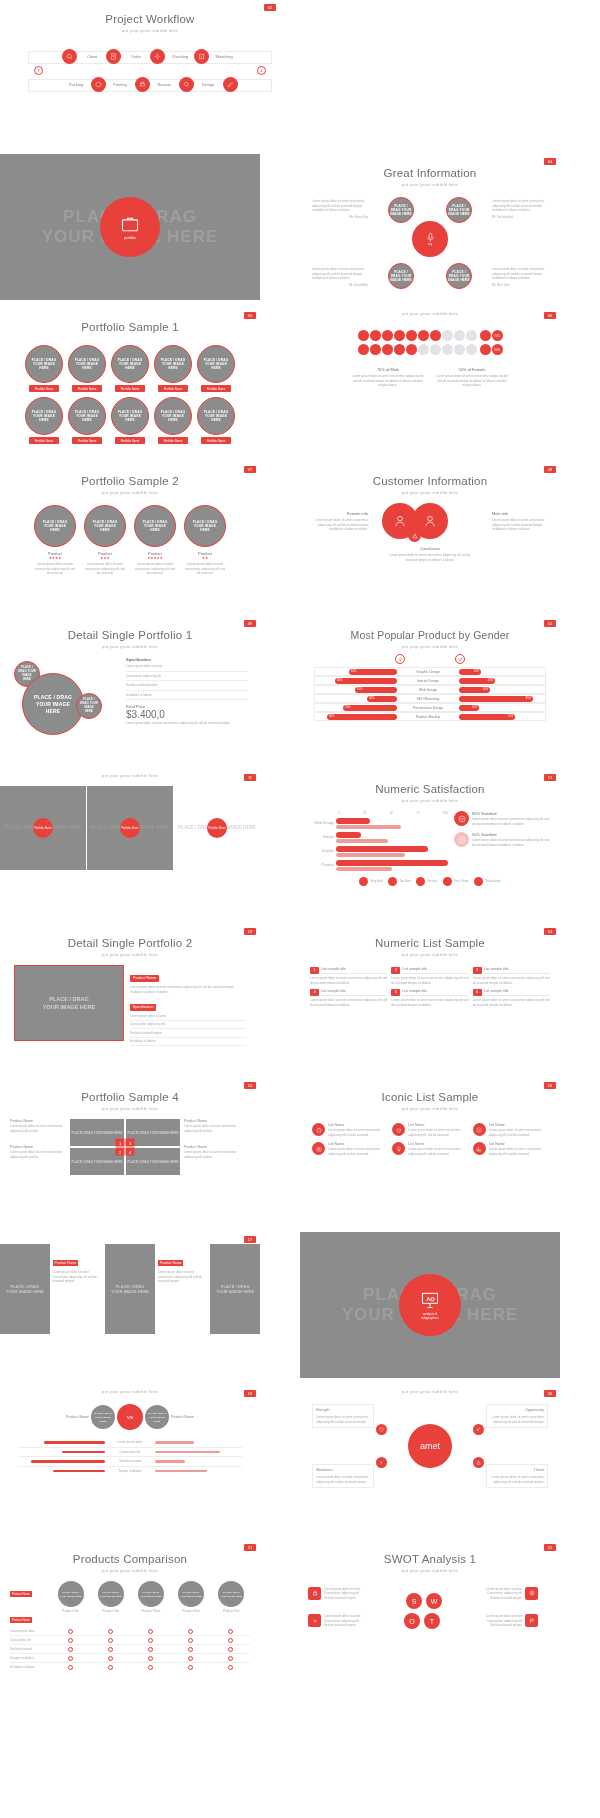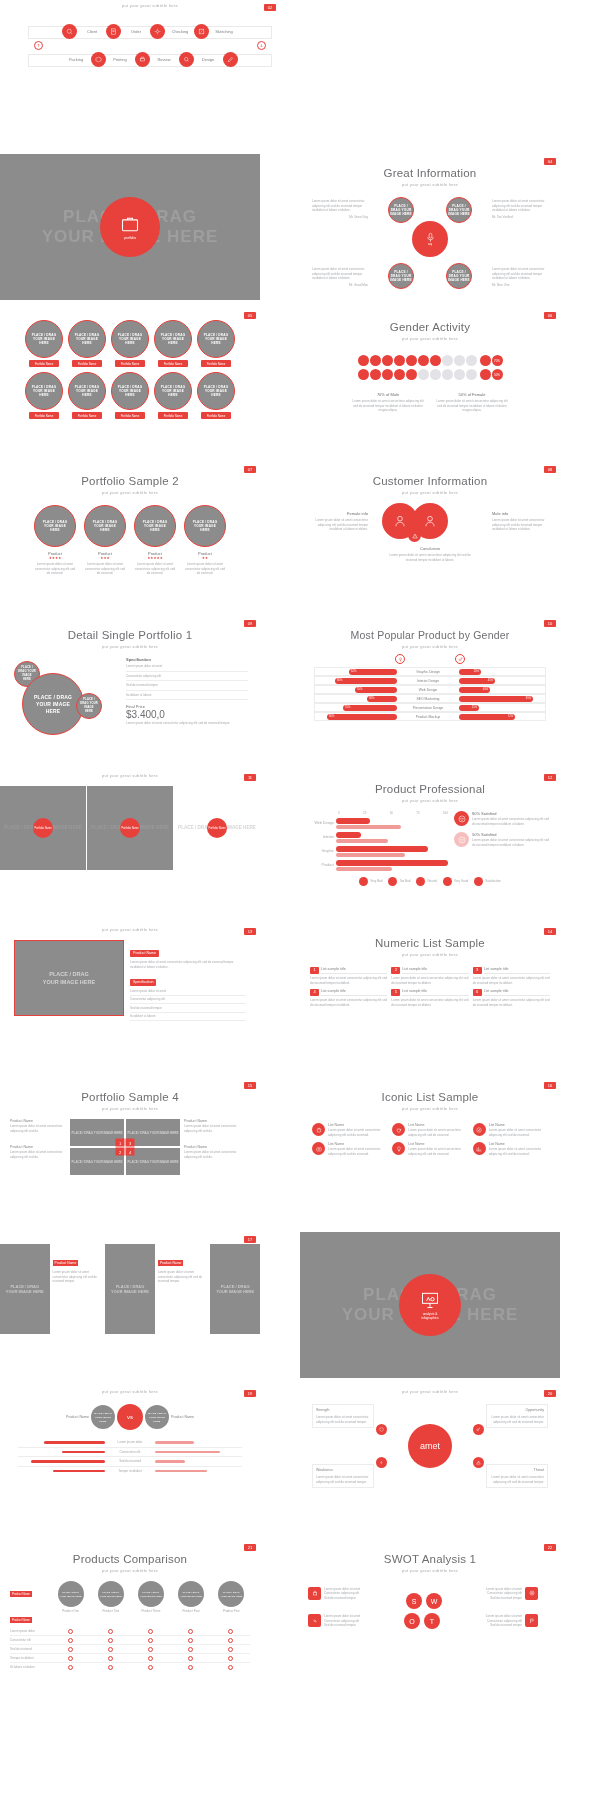--- a/index.html
+++ b/index.html
@@ -95,20 +95,21 @@
 </head>
 <body>
 
 <div class="sheet">
 
 <div class="row">
 
 
   <div class="slide right">
     <div class="badge">02</div>
+    <div class="title">Project Workflow</div>
     <div class="subtitle">put your great subtitle here</div>
 
     <div style="position:relative;margin-top:16px;">
       <div style="position:absolute;left:8px;right:8px;top:2px;height:13px;border:0.5px solid #eaeaea;"></div>
       <div class="wf-row" style="gap:0px;position:relative;">
         <div class="flexc" style="gap:1px;">
           <div class="wf-chip">
             <svg width="7" height="7" viewBox="0 0 24 24" fill="none" stroke="#fff" stroke-width="1.6">
                   <circle cx="11" cy="11" r="7"></circle>
                   <path d="M20 20l-4-4"></path>
@@ -250,20 +251,21 @@
         <div style="font-size:2.6px;color:#fff;">say</div>
       </div>
     </div>
   </div>
 </div>
 
 <div class="row">
 
   <div class="slide left">
     <div class="badge">05</div>
+    <div class="title">Portfolio Sample 1</div>
     <div style="display:flex;justify-content:center;gap:5px;margin-top:12px;">
       <div>
             <div class="ph-circle ring" style="width:38px;height:38px;padding:0 5px;">PLACE / DRAG YOUR IMAGE HERE</div>
             <div class="ph-btn">Portfolio Name</div>
           </div>
       <div>
             <div class="ph-circle ring" style="width:38px;height:38px;padding:0 5px;">PLACE / DRAG YOUR IMAGE HERE</div>
             <div class="ph-btn">Portfolio Name</div>
           </div>
       <div>
@@ -298,21 +300,20 @@
           </div>
       <div>
             <div class="ph-circle ring" style="width:38px;height:38px;padding:0 5px;">PLACE / DRAG YOUR IMAGE HERE</div>
             <div class="ph-btn">Portfolio Name</div>
           </div>
     </div>
   </div>
 
   <div class="slide right">
     <div class="badge">06</div>
-    <div class="title">Gender Activity</div>
     <div class="subtitle">put your great subtitle here</div>
 
     <div style="display:flex;justify-content:center;align-items:center;gap:1px;margin-top:14px;">
       <span class="circle red" style="width:11px;height:11px;display:inline-block;"></span>
       <span class="circle red" style="width:11px;height:11px;"></span>
       <span class="circle red" style="width:11px;height:11px;"></span>
       <span class="circle red" style="width:11px;height:11px;"></span>
       <span class="circle red" style="width:11px;height:11px;"></span>
       <span class="circle red" style="width:11px;height:11px;"></span>
       <span class="circle red" style="width:11px;height:11px;"></span>
@@ -565,21 +566,21 @@
       </div>
       <div class="flexc" style="flex:1;position:relative;background:#fff;">
         <div style="position:absolute;color:#d5d5d5;font-size:4.6px;font-weight:bold;text-align:center;line-height:6px;">PLACE / DRAG YOUR IMAGE HERE</div>
         <div class="circle red flexc" style="width:20px;height:20px;font-size:2.6px;color:#fff;z-index:2;">Portfolio Name</div>
       </div>
     </div>
   </div>
 
   <div class="slide right">
     <div class="badge">12</div>
-    <div class="title">Product Professional</div>
+    <div class="title">Numeric Satisfaction</div>
     <div class="subtitle">put your great subtitle here</div>
     <div style="display:flex;margin-top:8px;padding:0 10px;gap:6px;">
       <div style="flex:1;">
         <div style="display:flex;justify-content:space-between;padding-left:28px;">
           <span class="tiny">0</span>
           <span class="tiny">25</span>
           <span class="tiny">50</span>
           <span class="tiny">75</span>
           <span class="tiny">100</span>
         </div>
@@ -665,20 +666,21 @@
             <span class="tiny">Satisfaction</span>
           </div>
     </div>
   </div>
 </div>
 
 <div class="row">
 
   <div class="slide left">
     <div class="badge">13</div>
+    <div class="title">Detail Single Portfolio 2</div>
     <div class="subtitle">put your great subtitle here</div>
     <div style="display:flex;margin-top:8px;padding:0 14px;gap:6px;">
       <div class="gray-bg flexc col" style="width:110px;height:76px;border:1.5px solid #e8403a;color:#d3d3d3;font-size:5.5px;font-weight:bold;line-height:8px;text-align:center;">
         <div>PLACE / DRAG</div>
         <div>YOUR IMAGE HERE</div>
       </div>
       <div style="flex:1;">
         <div class="red" style="color:#fff;font-size:3.6px;padding:1.5px 3px;display:inline-block;border-radius:1px;">Product Name</div>
         <div class="tiny" style="margin-top:2px;">Lorem ipsum dolor sit amet consectetur adipiscing elit sed do eiusmod tempor incididunt ut labore et dolore.</div>
         <div class="red" style="color:#fff;font-size:3.6px;padding:1.5px 3px;display:inline-block;border-radius:1px;margin-top:4px;">Specification</div>

